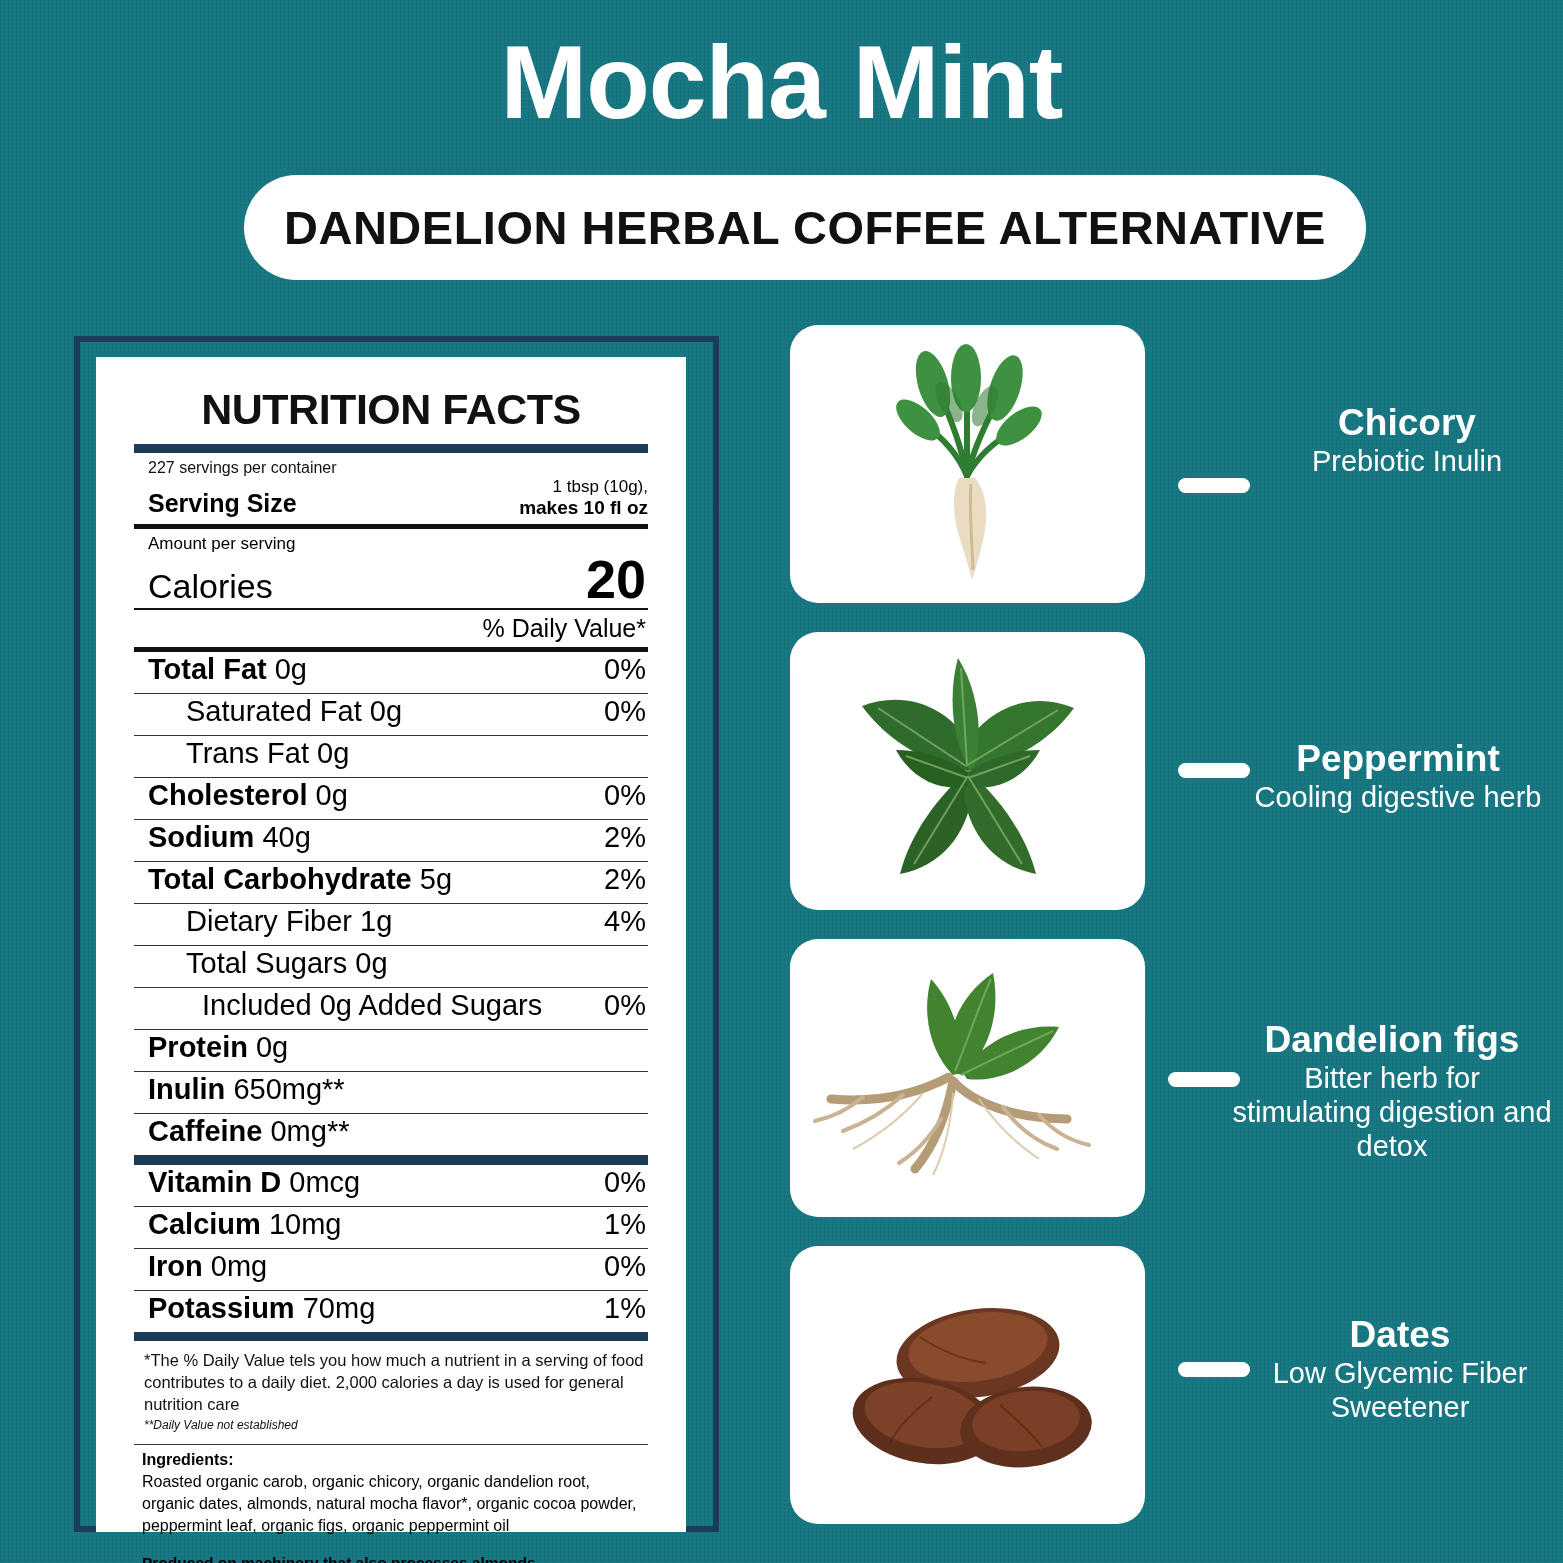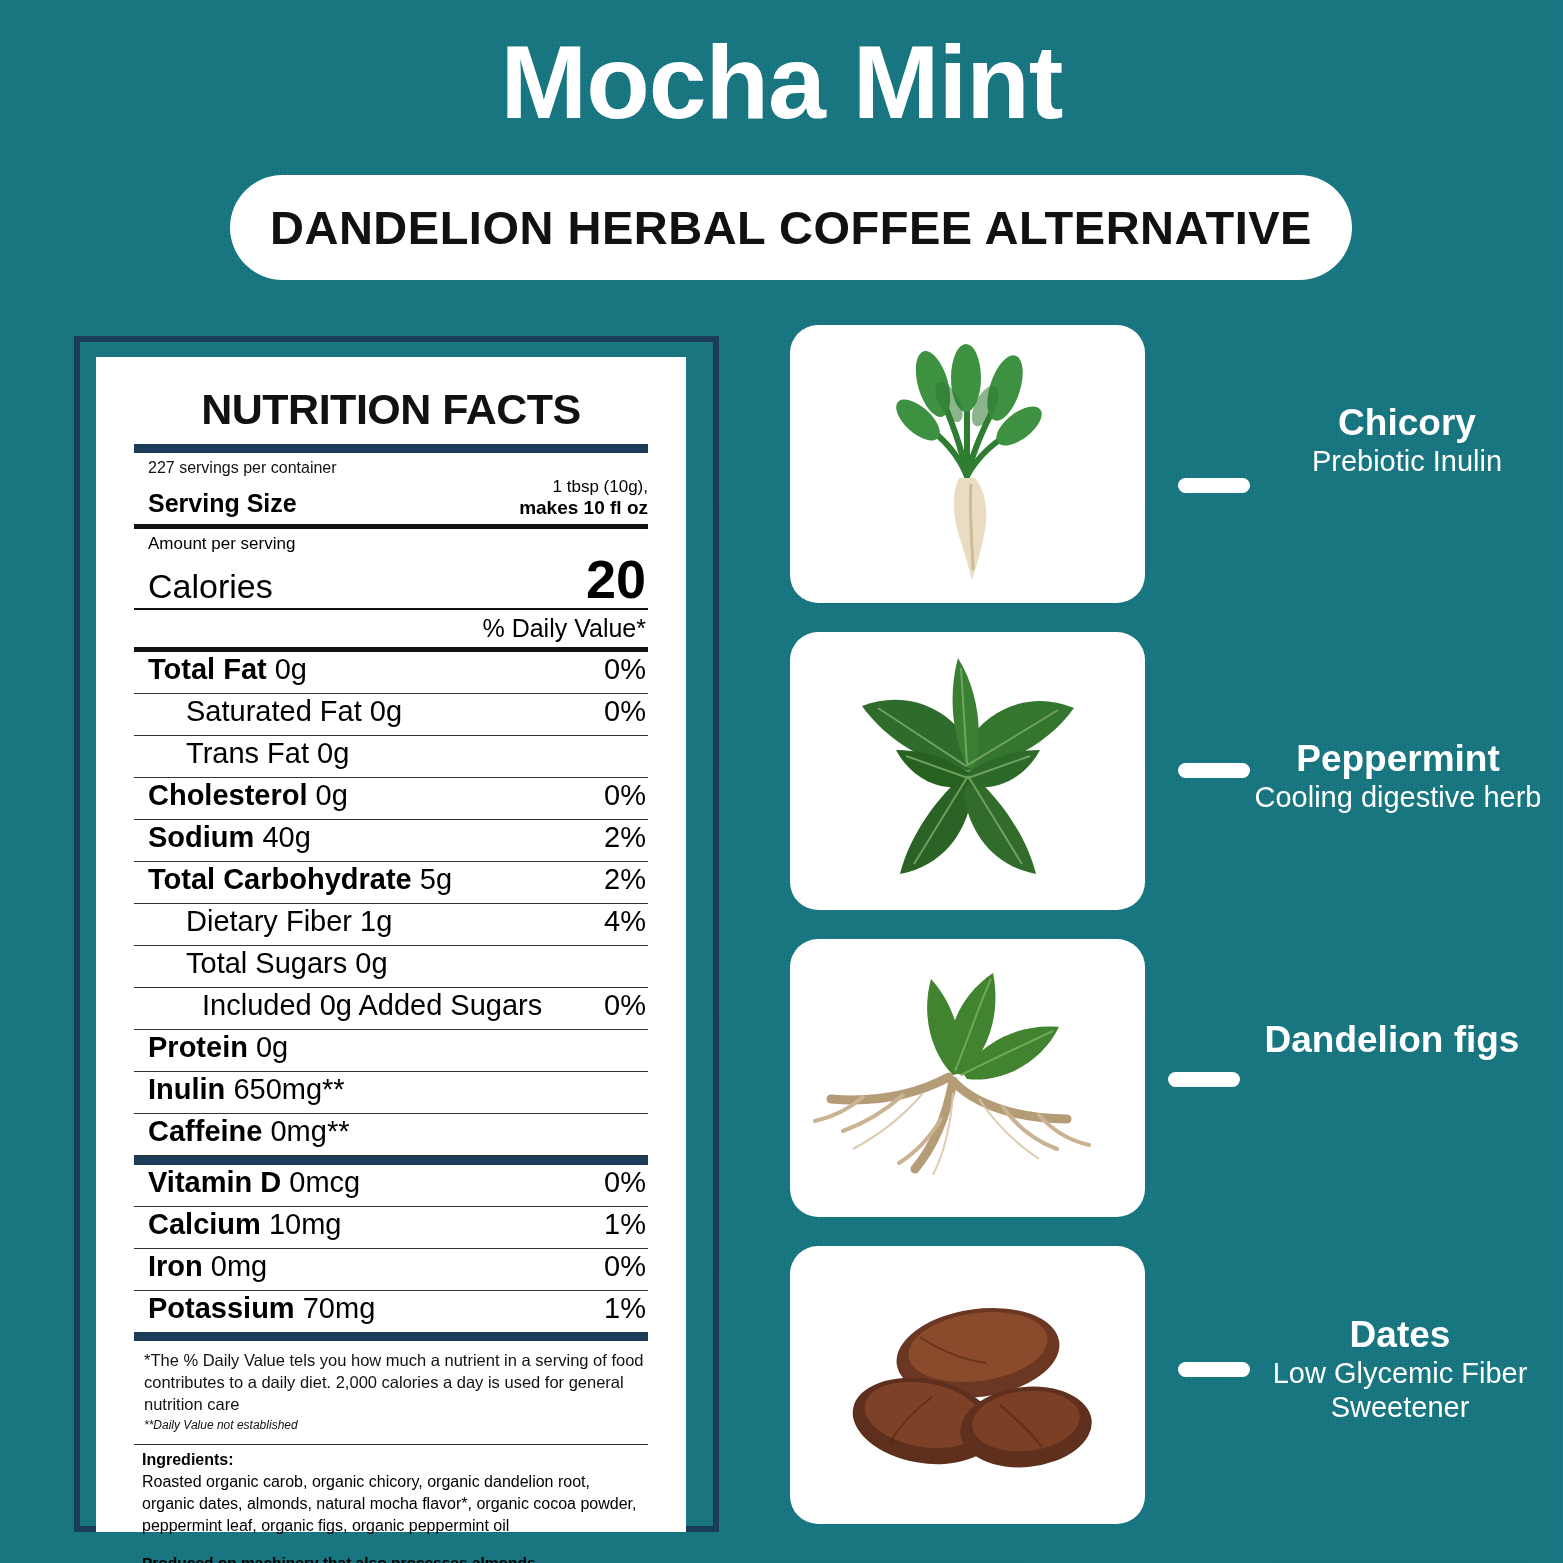--- a/index.html
+++ b/index.html
@@ -33,21 +33,21 @@
     text-align: center;
     color: #ffffff;
     font-size: 104px;
     font-weight: bold;
     letter-spacing: -1px;
     line-height: 1.05;
   }
   .subtitle-pill {
     position: absolute;
     top: 175px;
-    left: 230px;
+    left: 244px;
     width: 1122px;
     height: 105px;
     background: #ffffff;
     border-radius: 54px;
     display: flex;
     align-items: center;
     justify-content: center;
   }
   .subtitle-pill span {
     font-size: 47px;
@@ -400,19 +400,20 @@
 
 <div class="dash" id="dash1"></div>
 <div class="label-block" id="txt1">
   <div class="name">Peppermint</div>
   <div class="desc">Cooling digestive herb</div>
 </div>
 
 <div class="dash" id="dash2"></div>
 <div class="label-block" id="txt2">
   <div class="name">Dandelion figs</div>
+  <div class="desc">Bitter herb for stimulating digestion and detox</div>
 </div>
 
 <div class="dash" id="dash3"></div>
 <div class="label-block" id="txt3">
   <div class="name">Dates</div>
   <div class="desc">Low Glycemic Fiber Sweetener</div>
 </div>
 
 </body></html>

